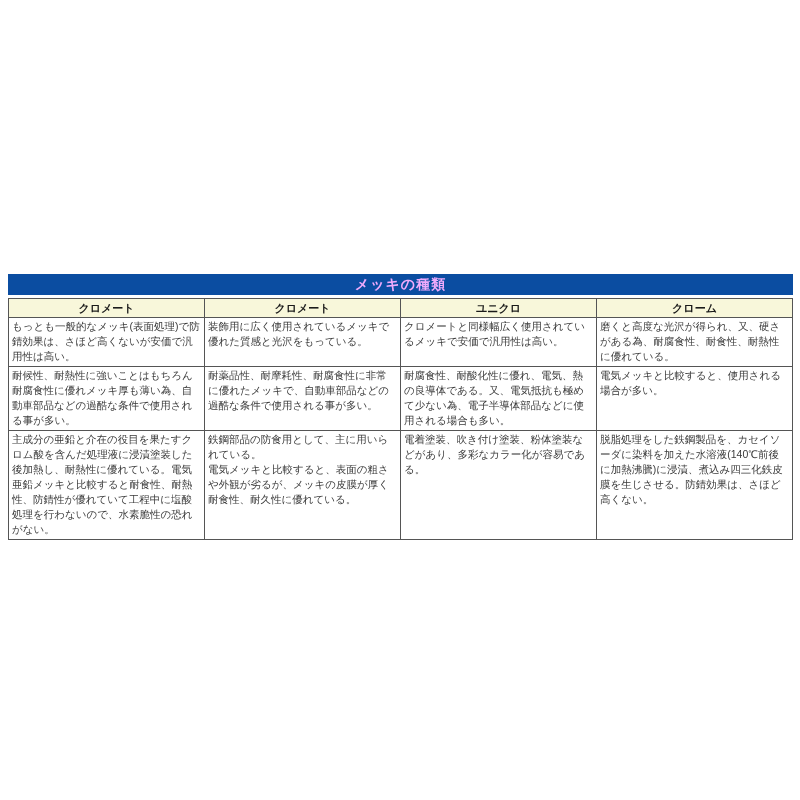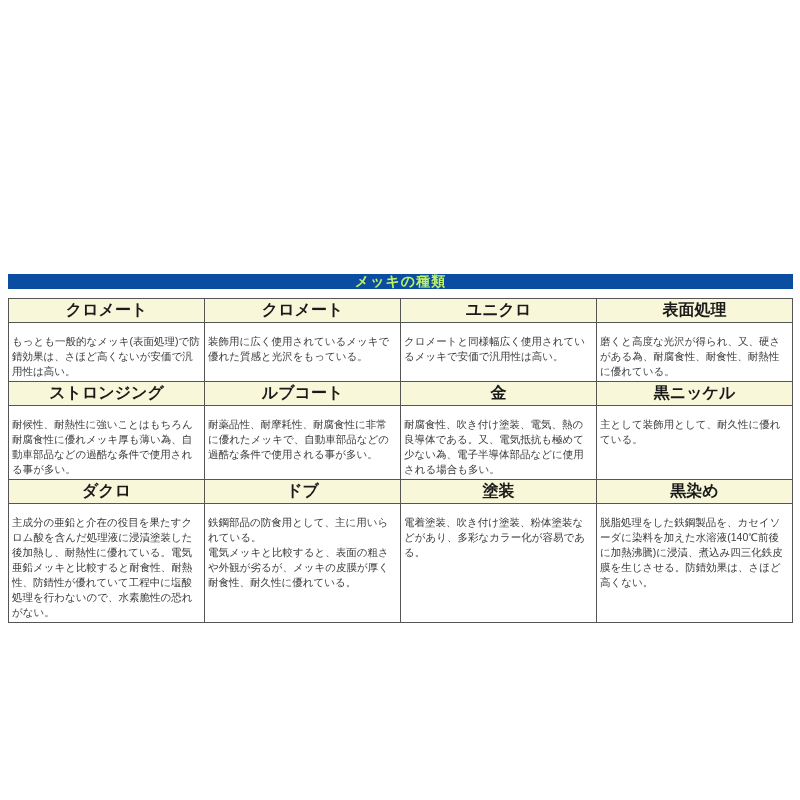--- a/index.html
+++ b/index.html
@@ -10,23 +10,23 @@
     }
     .page {
       position: relative;
       width: 800px; height: 800px;
       background: #ffffff;
       overflow: hidden;
     }
     .title-bar {
       position: absolute;
       left: 8px; top: 274px;
-      width: 785px; height: 15px;
+      width: 785px; height: 21px;
       background: #0b4da1;
-      color: #bef264;
+      color: #f0abfc;
       display: flex;
       align-items: center;
       justify-content: center;
       font-size: 14px;
       font-weight: bold;
       letter-spacing: 1px;
     }
     table.plating-table {
       position: absolute;
       left: 8px; top: 298px;
@@ -34,33 +34,33 @@
       border-collapse: collapse;
       table-layout: fixed;
     }
     table.plating-table td {
       border: 1px solid #555555;
     }
     td.hdr {
       background: #f8f7da;
       color: #1a1a1a;
       font-weight: bold;
-      font-size: 16px;
+      font-size: 11px;
       text-align: center;
       vertical-align: middle;
       padding: 1px 2px;
     }
     td.txt {
       background: #ffffff;
       color: #3a3a3a;
       font-size: 10.5px;
       line-height: 15px;
       text-align: left;
       vertical-align: top;
-      padding: 11px 3px 2px 3px;
+      padding: 1px 3px 2px 3px;
       white-space: pre-line;
       overflow: hidden;
     }
     tr.row-hdr   { height: 19px; }
     tr.row-body1 { height: 42px; }
     tr.row-body2 { height: 53px; }
     tr.row-body3 { height: 77px; }
   </style>
 </head>
 <body>
@@ -76,48 +76,36 @@
       <col style="width:25%">
         <col style="width:25%">
         <col style="width:25%">
         <col style="width:25%">
     </colgroup>
     <tbody>
       <tr class="row-hdr">
         <td class="hdr">クロメート</td>
         <td class="hdr">クロメート</td>
         <td class="hdr">ユニクロ</td>
-        <td class="hdr">表面処理</td>
+        <td class="hdr">クローム</td>
       </tr>
       <tr class="row-body1">
         <td class="txt">もっとも一般的なメッキ(表面処理)で防錆効果は、さほど高くないが安価で汎用性は高い。</td>
         <td class="txt">装飾用に広く使用されているメッキで優れた質感と光沢をもっている。</td>
         <td class="txt">クロメートと同様幅広く使用されているメッキで安価で汎用性は高い。</td>
         <td class="txt">磨くと高度な光沢が得られ、又、硬さがある為、耐腐食性、耐食性、耐熱性に優れている。</td>
       </tr>
 
-      <tr class="row-hdr">
-        <td class="hdr">ストロンジング</td>
-        <td class="hdr">ルブコート</td>
-        <td class="hdr">金</td>
-        <td class="hdr">黒ニッケル</td>
-      </tr>
       <tr class="row-body2">
         <td class="txt">耐候性、耐熱性に強いことはもちろん耐腐食性に優れメッキ厚も薄い為、自動車部品などの過酷な条件で使用される事が多い。</td>
         <td class="txt">耐薬品性、耐摩耗性、耐腐食性に非常に優れたメッキで、自動車部品などの過酷な条件で使用される事が多い。</td>
-        <td class="txt">耐腐食性、吹き付け塗装、電気、熱の良導体である。又、電気抵抗も極めて少ない為、電子半導体部品などに使用される場合も多い。</td>
-        <td class="txt">主として装飾用として、耐久性に優れている。</td>
+        <td class="txt">耐腐食性、耐酸化性に優れ、電気、熱の良導体である。又、電気抵抗も極めて少ない為、電子半導体部品などに使用される場合も多い。</td>
+        <td class="txt">電気メッキと比較すると、使用される場合が多い。</td>
       </tr>
 
-      <tr class="row-hdr">
-        <td class="hdr">ダクロ</td>
-        <td class="hdr">ドブ</td>
-        <td class="hdr">塗装</td>
-        <td class="hdr">黒染め</td>
-      </tr>
       <tr class="row-body3">
         <td class="txt">主成分の亜鉛と介在の役目を果たすクロム酸を含んだ処理液に浸漬塗装した後加熱し、耐熱性に優れている。電気亜鉛メッキと比較すると耐食性、耐熱性、防錆性が優れていて工程中に塩酸処理を行わないので、水素脆性の恐れがない。</td>
         <td class="txt">鉄鋼部品の防食用として、主に用いられている。
 電気メッキと比較すると、表面の粗さや外観が劣るが、メッキの皮膜が厚く耐食性、耐久性に優れている。</td>
         <td class="txt">電着塗装、吹き付け塗装、粉体塗装などがあり、多彩なカラー化が容易である。</td>
         <td class="txt">脱脂処理をした鉄鋼製品を、カセイソーダに染料を加えた水溶液(140℃前後に加熱沸騰)に浸漬、煮込み四三化鉄皮膜を生じさせる。防錆効果は、さほど高くない。</td>
       </tr>
     </tbody>
   </table>
 

